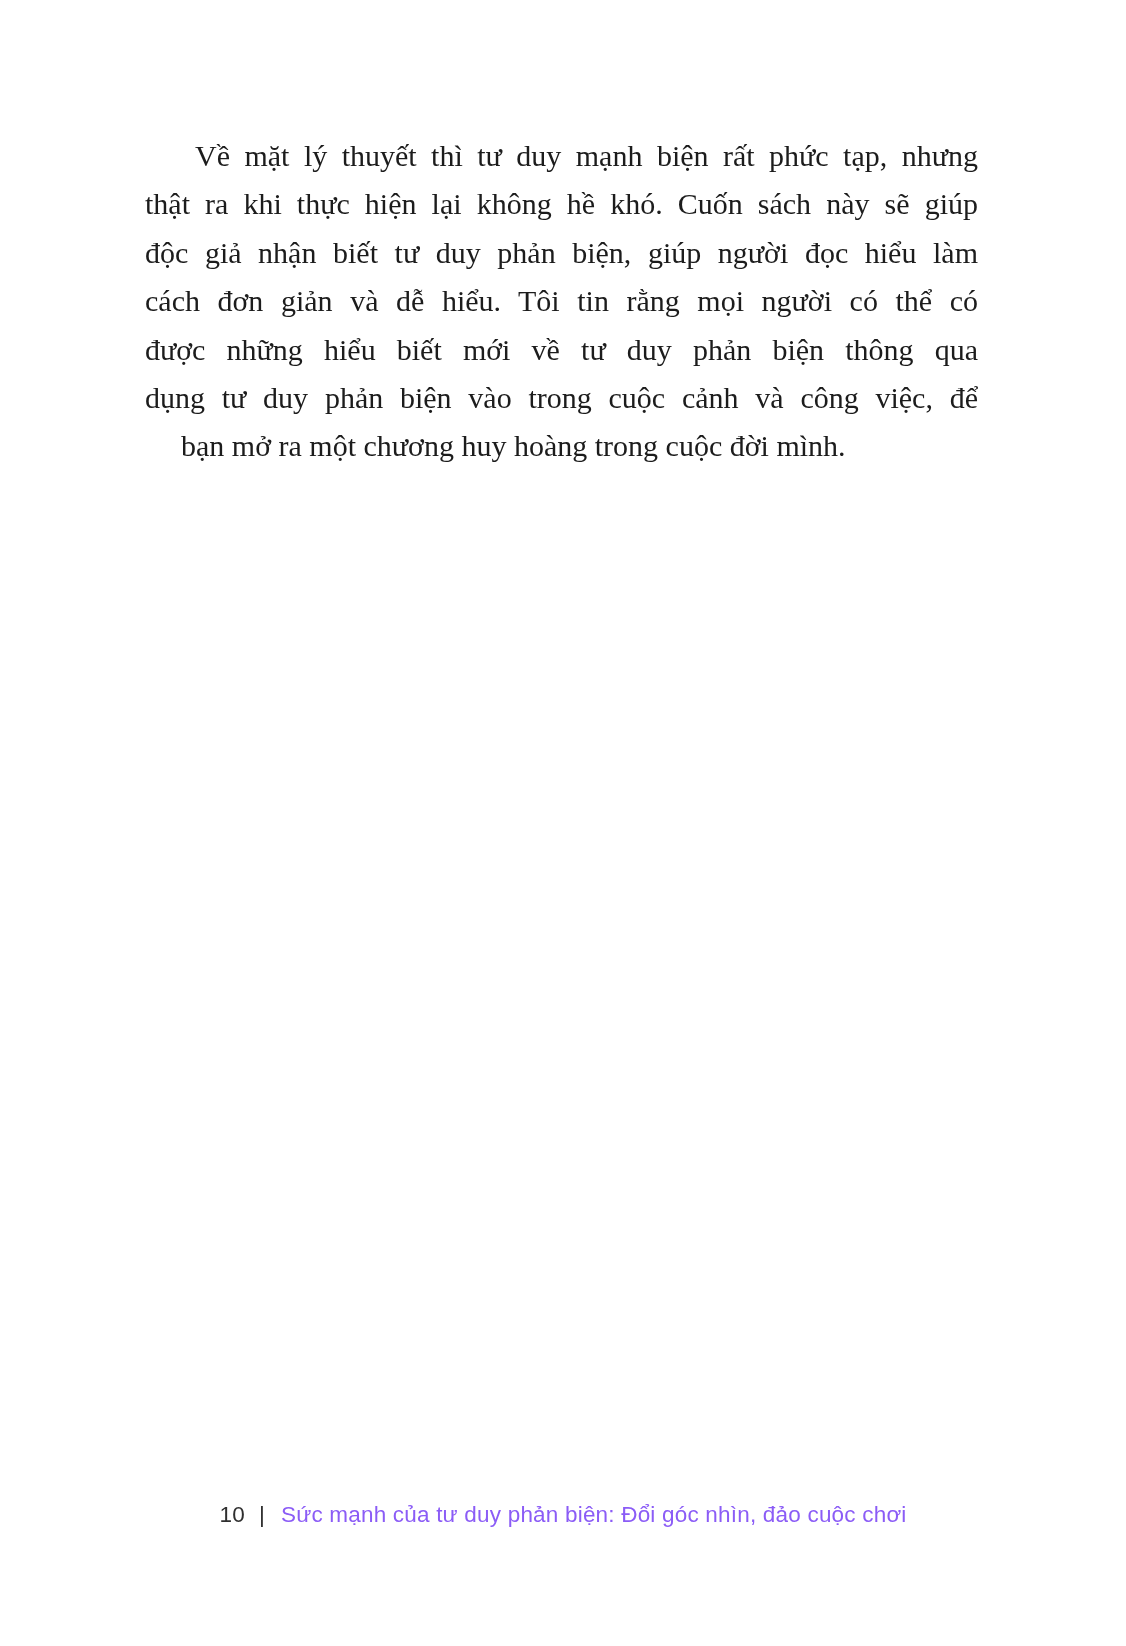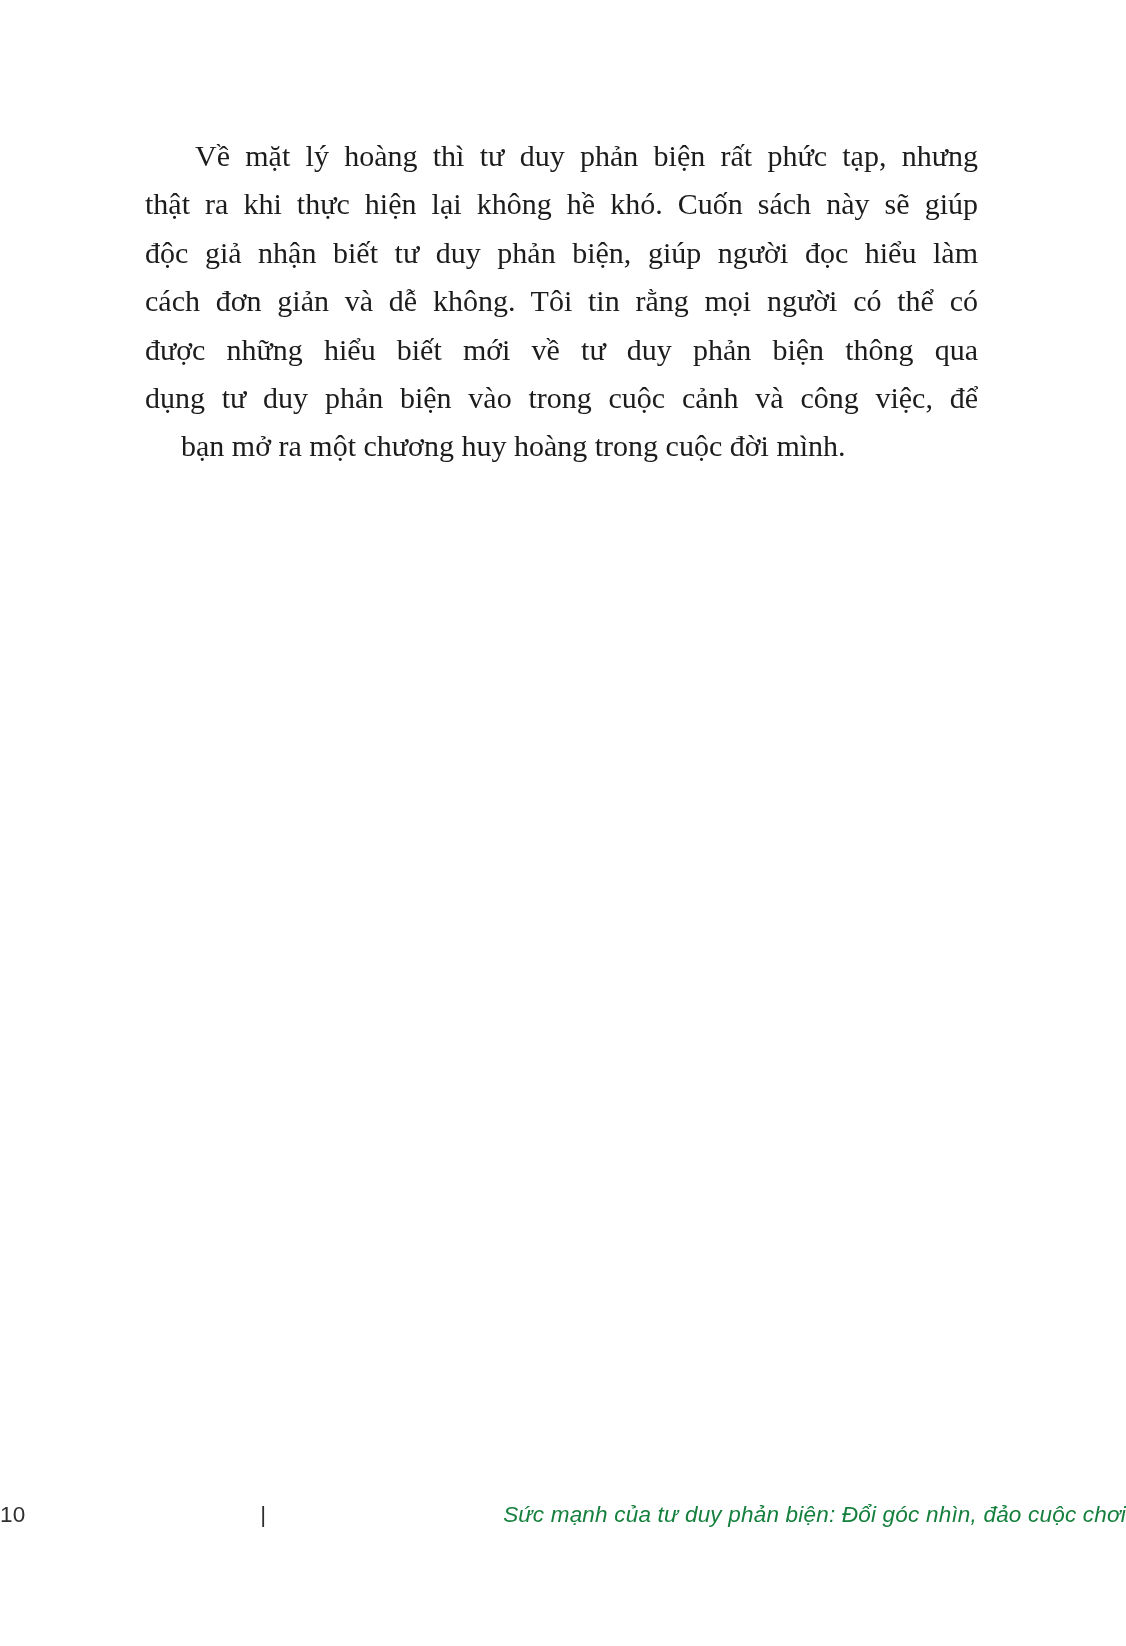--- a/index.html
+++ b/index.html
@@ -42,50 +42,49 @@
   .line.last {
     text-align-last: left;
     margin-left: 36px;
   }
   .footer {
     position: absolute;
     left: 0;
     top: 1502px;
     width: 1126px;
     display: flex;
-    justify-content: space-between;
+    justify-content: center;
     align-items: baseline;
     font-family: "Liberation Sans", "DejaVu Sans", sans-serif;
     font-size: 22.5px;
     color: #2f2f2f;
     letter-spacing: 0.2px;
   }
   .footer .page-num {
     padding-right: 14px;
   }
   .footer .sep {
     padding-right: 16px;
     font-weight: 300;
     color: #2f2f2f;
   }
   .footer .title {
-    color: #15803d;
-    font-style: italic;
+    color: #8b5cf6;
   }
 </style>
 </head>
 <body>
 
 <div class="page">
 
   <div class="body-text">
-    <div class="line first">Về mặt lý hoàng thì tư duy phản biện rất phức tạp, nhưng</div>
+    <div class="line first">Về mặt lý thuyết thì tư duy mạnh biện rất phức tạp, nhưng</div>
     <div class="line">thật ra khi thực hiện lại không hề khó. Cuốn sách này sẽ giúp</div>
     <div class="line">độc giả nhận biết tư duy phản biện, giúp người đọc hiểu làm</div>
-    <div class="line">cách đơn giản và dễ không. Tôi tin rằng mọi người có thể có</div>
+    <div class="line">cách đơn giản và dễ hiểu. Tôi tin rằng mọi người có thể có</div>
     <div class="line">được những hiểu biết mới về tư duy phản biện thông qua</div>
     <div class="line">dụng tư duy phản biện vào trong cuộc cảnh và công việc, để</div>
     <div class="line last">bạn mở ra một chương huy hoàng trong cuộc đời mình.</div>
   </div>
 
   <div class="footer">
     <span class="page-num">10</span>
     <span class="sep">|</span>
     <span class="title">Sức mạnh của tư duy phản biện: Đổi góc nhìn, đảo cuộc chơi</span>
   </div>

